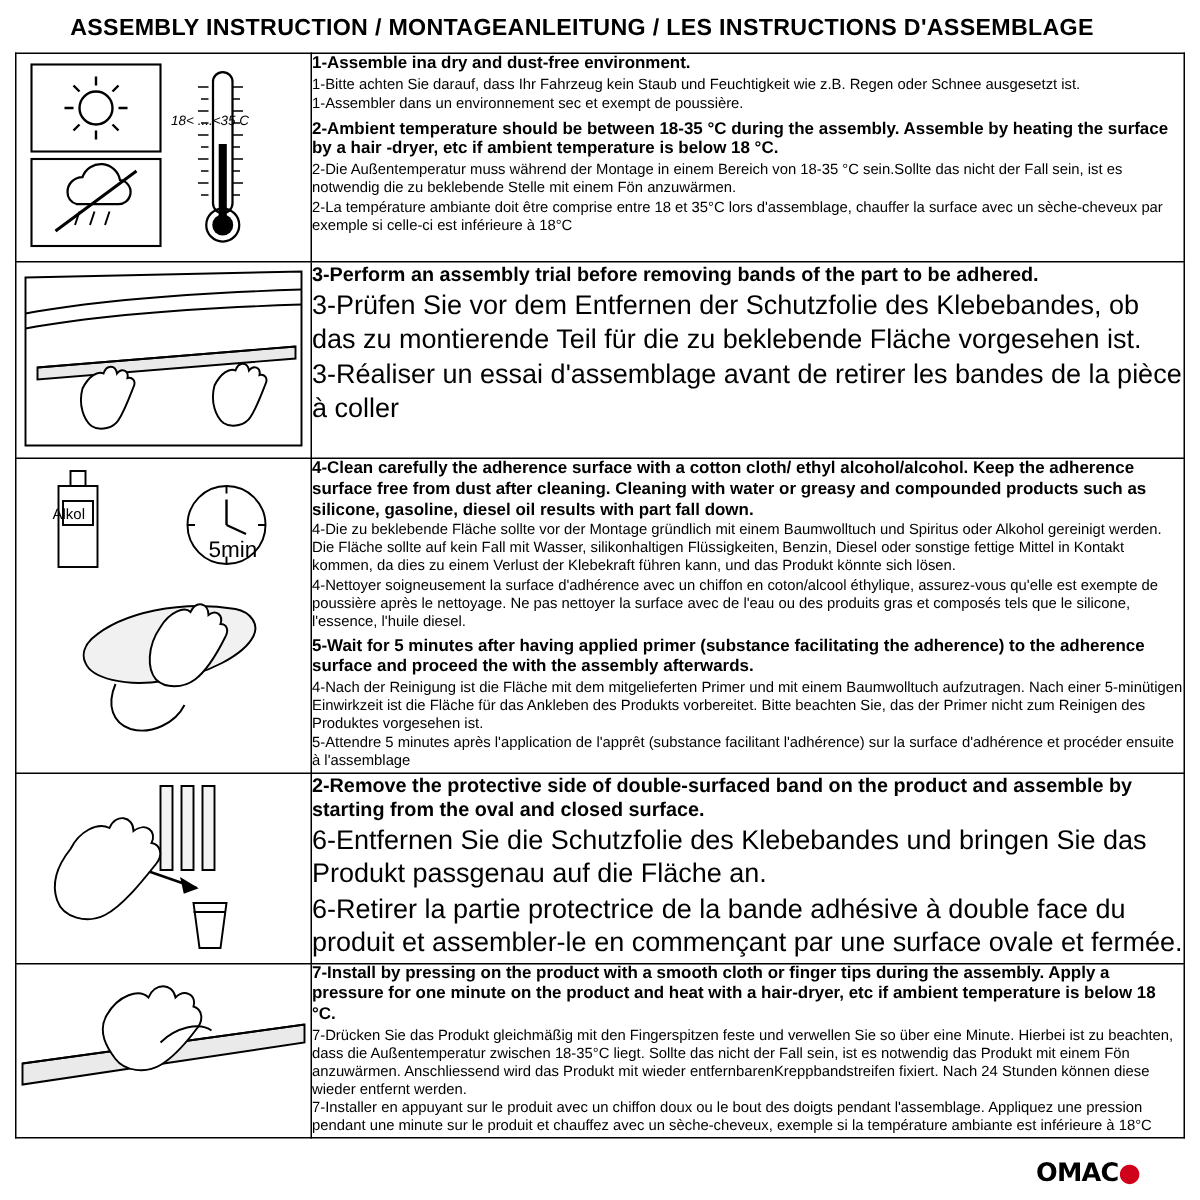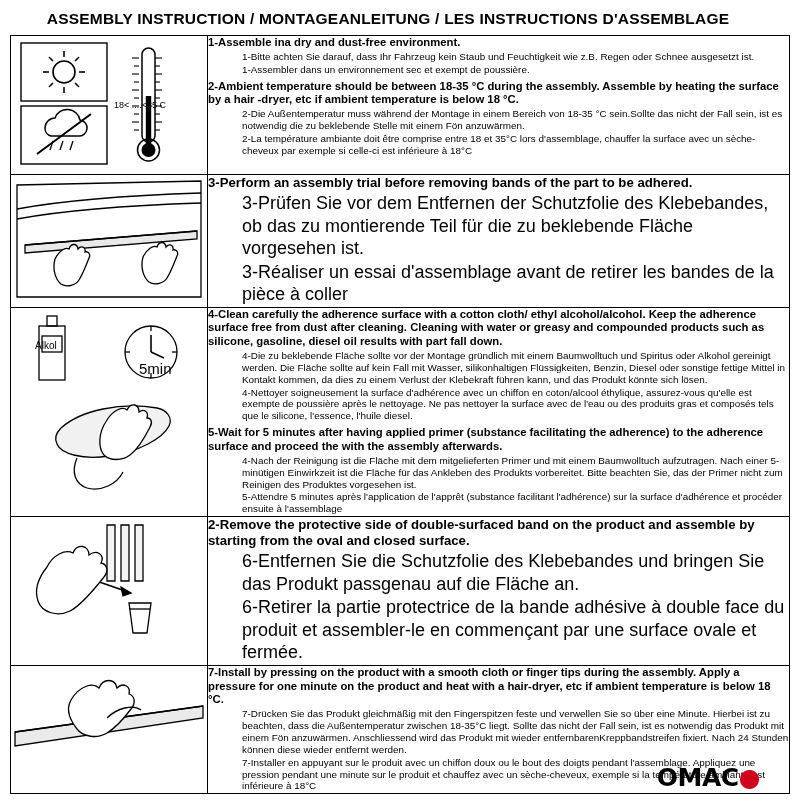--- a/index.html
+++ b/index.html
@@ -27,32 +27,32 @@
   .table td{
     border:1.6px solid #000;
     vertical-align:top;
     padding:0;
   }
   .icocell{width:196px;padding:0;position:relative;}
   .txtcell{padding:4px 6px 5px 7px;}
   p{margin:0 0 1px 0;}
   .hl{font-weight:bold;font-size:11.3px;line-height:1.22;}
   .hl.big{font-size:13.2px;}
-  .de,.fr{font-size:9.9px;line-height:1.2;margin-left:34px;}
+  .de,.fr{font-size:9.9px;line-height:1.2;}
   .de.big,.fr.big{font-size:18px;line-height:1.25;}
   .gap{height:3px;}
   
   .iconbox{position:relative;width:100%;height:100%;}
   svg{display:block;}
   .footer{
     position:absolute;left:0;right:0;bottom:6px;height:34px;
   }
   .logo{
     position:absolute;right:16px;bottom:2px;
-    font-weight:bold;font-size:25px;letter-spacing:-0.5px;
+    font-weight:bold;font-size:17px;letter-spacing:-0.5px;
     font-family:"DejaVu Sans", sans-serif;
   }
   .logo .dot{color:#d0021b;}
 </style>
 </head>
 <body>
 
 <div class="sheet">
 
   <div class="title">ASSEMBLY INSTRUCTION / MONTAGEANLEITUNG / LES INSTRUCTIONS D'ASSEMBLAGE</div>
@@ -114,21 +114,21 @@
                 <line x1="123" y1="46" x2="128" y2="46"></line>
                 <line x1="121" y1="54" x2="128" y2="54"></line>
                 <line x1="123" y1="62" x2="128" y2="62"></line>
                 <line x1="121" y1="70" x2="128" y2="70"></line>
                 <line x1="123" y1="78" x2="128" y2="78"></line>
                 <line x1="121" y1="86" x2="128" y2="86"></line>
                 <line x1="123" y1="94" x2="128" y2="94"></line>
               </g>
             </g>
           </svg>
-          <div style="position:absolute;left:103px;top:64px;font-size:9px;">18&lt; ....&lt;35 C</div>
+          <div style="position:absolute;left:103px;top:39px;font-size:9px;font-style:italic;">18&lt; ....&lt;35 C</div>
         </div>
       </td>
       <td class="txtcell">
         <p class="hl">1-Assemble ina dry and dust-free environment.</p>
         <p class="de">1-Bitte achten Sie darauf, dass Ihr Fahrzeug kein Staub und Feuchtigkeit wie z.B. Regen oder Schnee ausgesetzt ist.</p>
         <p class="fr">1-Assembler dans un environnement sec et exempt de poussière.</p>
         <div class="gap"></div>
         <p class="hl">2-Ambient temperature should be between 18-35 °C  during the assembly. Assemble by heating the surface by a hair -dryer, etc if ambient temperature is below 18 °C.</p>
         <p class="de">2-Die Außentemperatur muss während der Montage in einem Bereich von 18-35 °C  sein.Sollte das nicht der Fall sein, ist es notwendig die zu beklebende Stelle mit einem Fön anzuwärmen.</p>
         <p class="fr">2-La température ambiante doit être comprise entre 18 et 35°C lors d'assemblage, chauffer la surface avec un sèche-cheveux par exemple si celle-ci est inférieure à 18°C</p>

